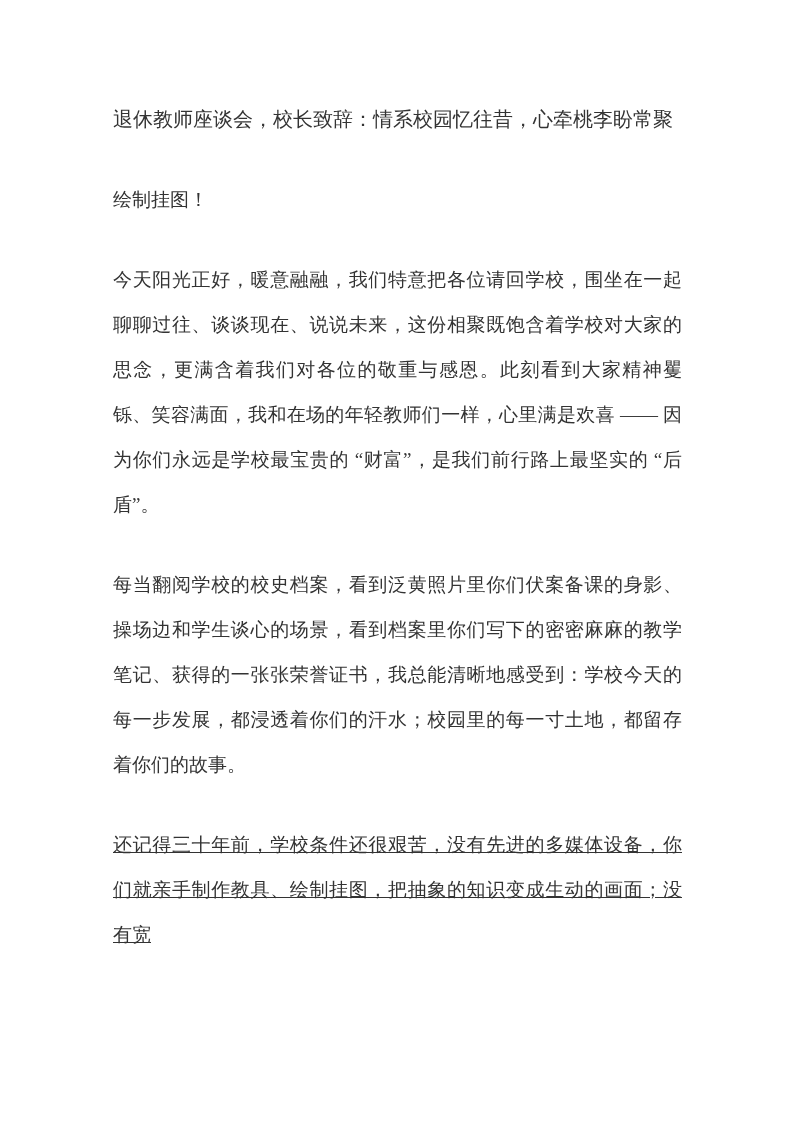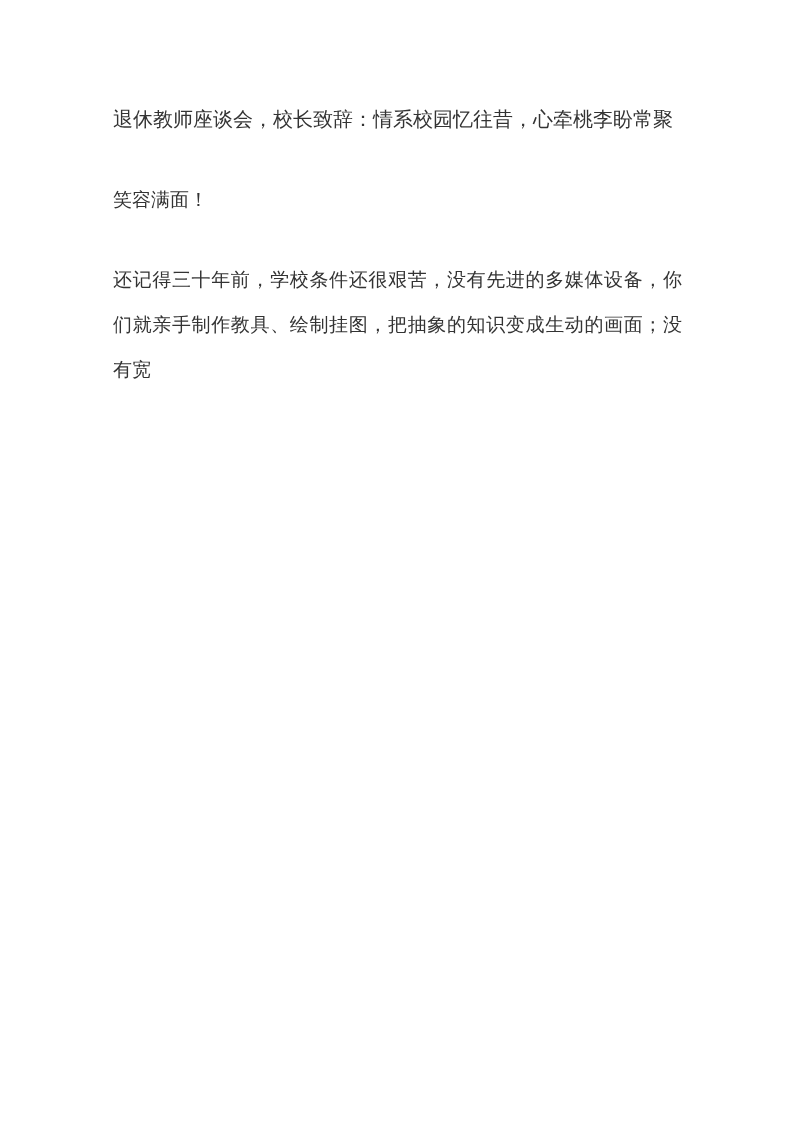--- a/index.html
+++ b/index.html
@@ -24,31 +24,34 @@
     color: #333333;
   }
   .block {
     margin: 0 0 35px 0;
     text-align: justify;
     text-justify: inter-ideograph;
     word-break: break-all;
   }
   .block:last-child {
     margin-bottom: 0;
+    text-decoration: underline;
   }
   .title {
     font-size: 20px;
   }
 </style>
 </head>
 <body>
 
 <div class="page">
   <p class="block title">退休教师座谈会，校长致辞：情系校园忆往昔，心牵桃李盼常聚</p>
 
 
-  <p class="block">笑容满面！</p>
+  <p class="block">绘制挂图！</p>
+
+  <p class="block">今天阳光正好，暖意融融，我们特意把各位请回学校，围坐在一起聊聊过往、谈谈现在、说说未来，这份相聚既饱含着学校对大家的思念，更满含着我们对各位的敬重与感恩。此刻看到大家精神矍铄、笑容满面，我和在场的年轻教师们一样，心里满是欢喜 —— 因为你们永远是学校最宝贵的 “财富”，是我们前行路上最坚实的 “后盾”。</p>
 
 
-
+  <p class="block">每当翻阅学校的校史档案，看到泛黄照片里你们伏案备课的身影、操场边和学生谈心的场景，看到档案里你们写下的密密麻麻的教学笔记、获得的一张张荣誉证书，我总能清晰地感受到：学校今天的每一步发展，都浸透着你们的汗水；校园里的每一寸土地，都留存着你们的故事。</p>
 
   <p class="block">还记得三十年前，学校条件还很艰苦，没有先进的多媒体设备，你们就亲手制作教具、绘制挂图，把抽象的知识变成生动的画面；没有宽</p>
 </div>
 
 </body></html>

